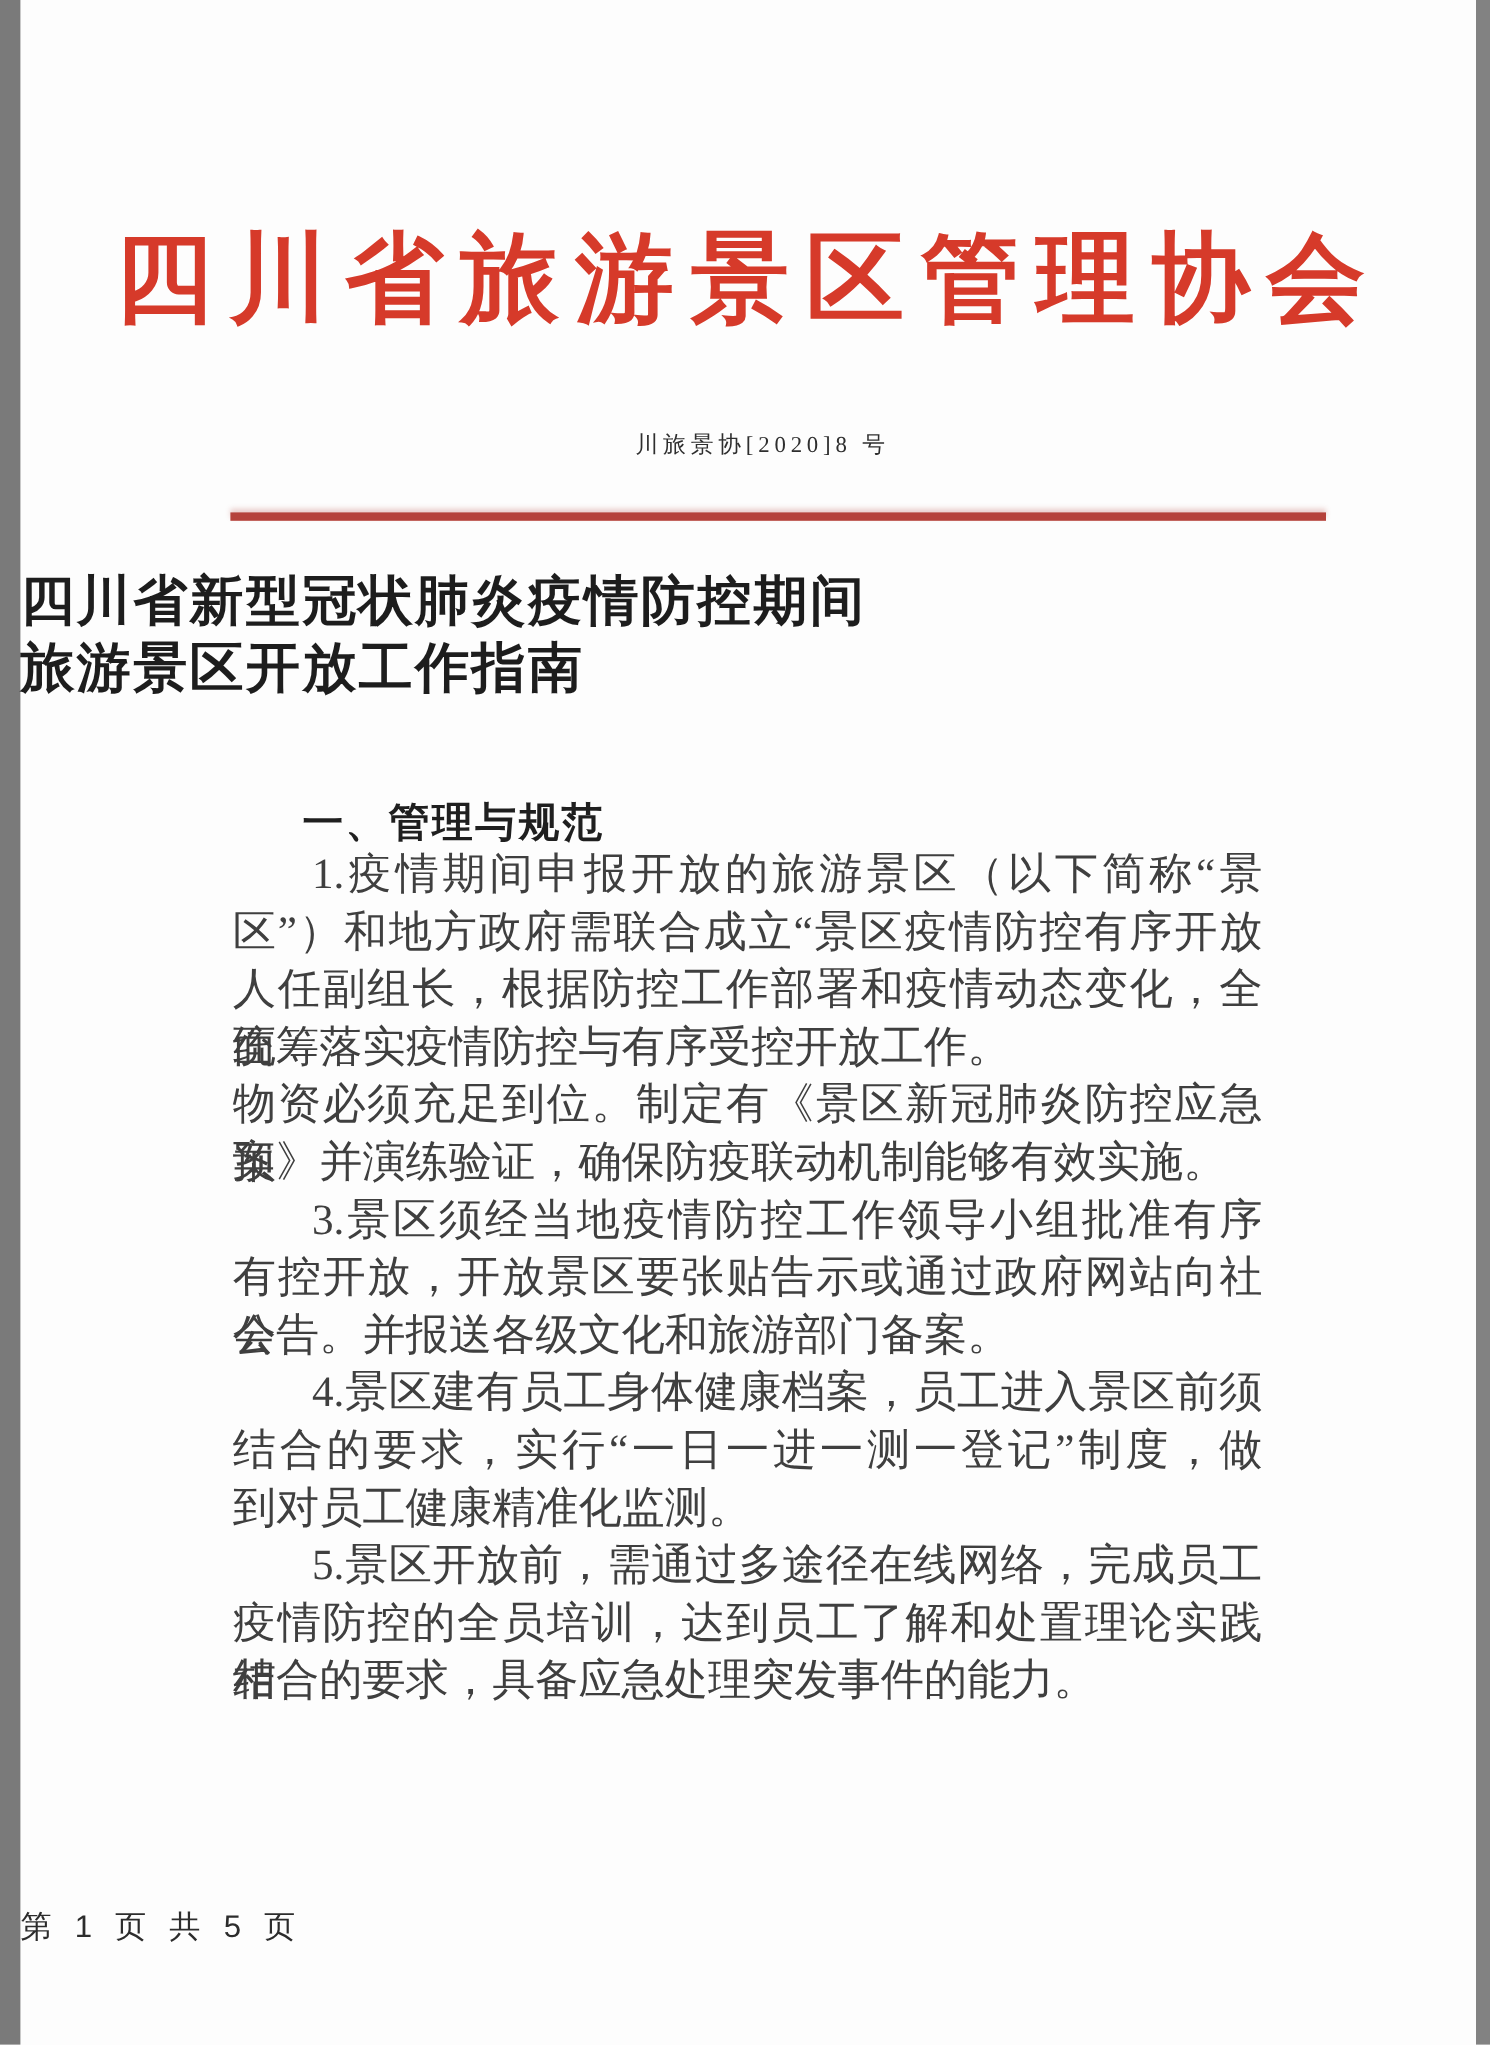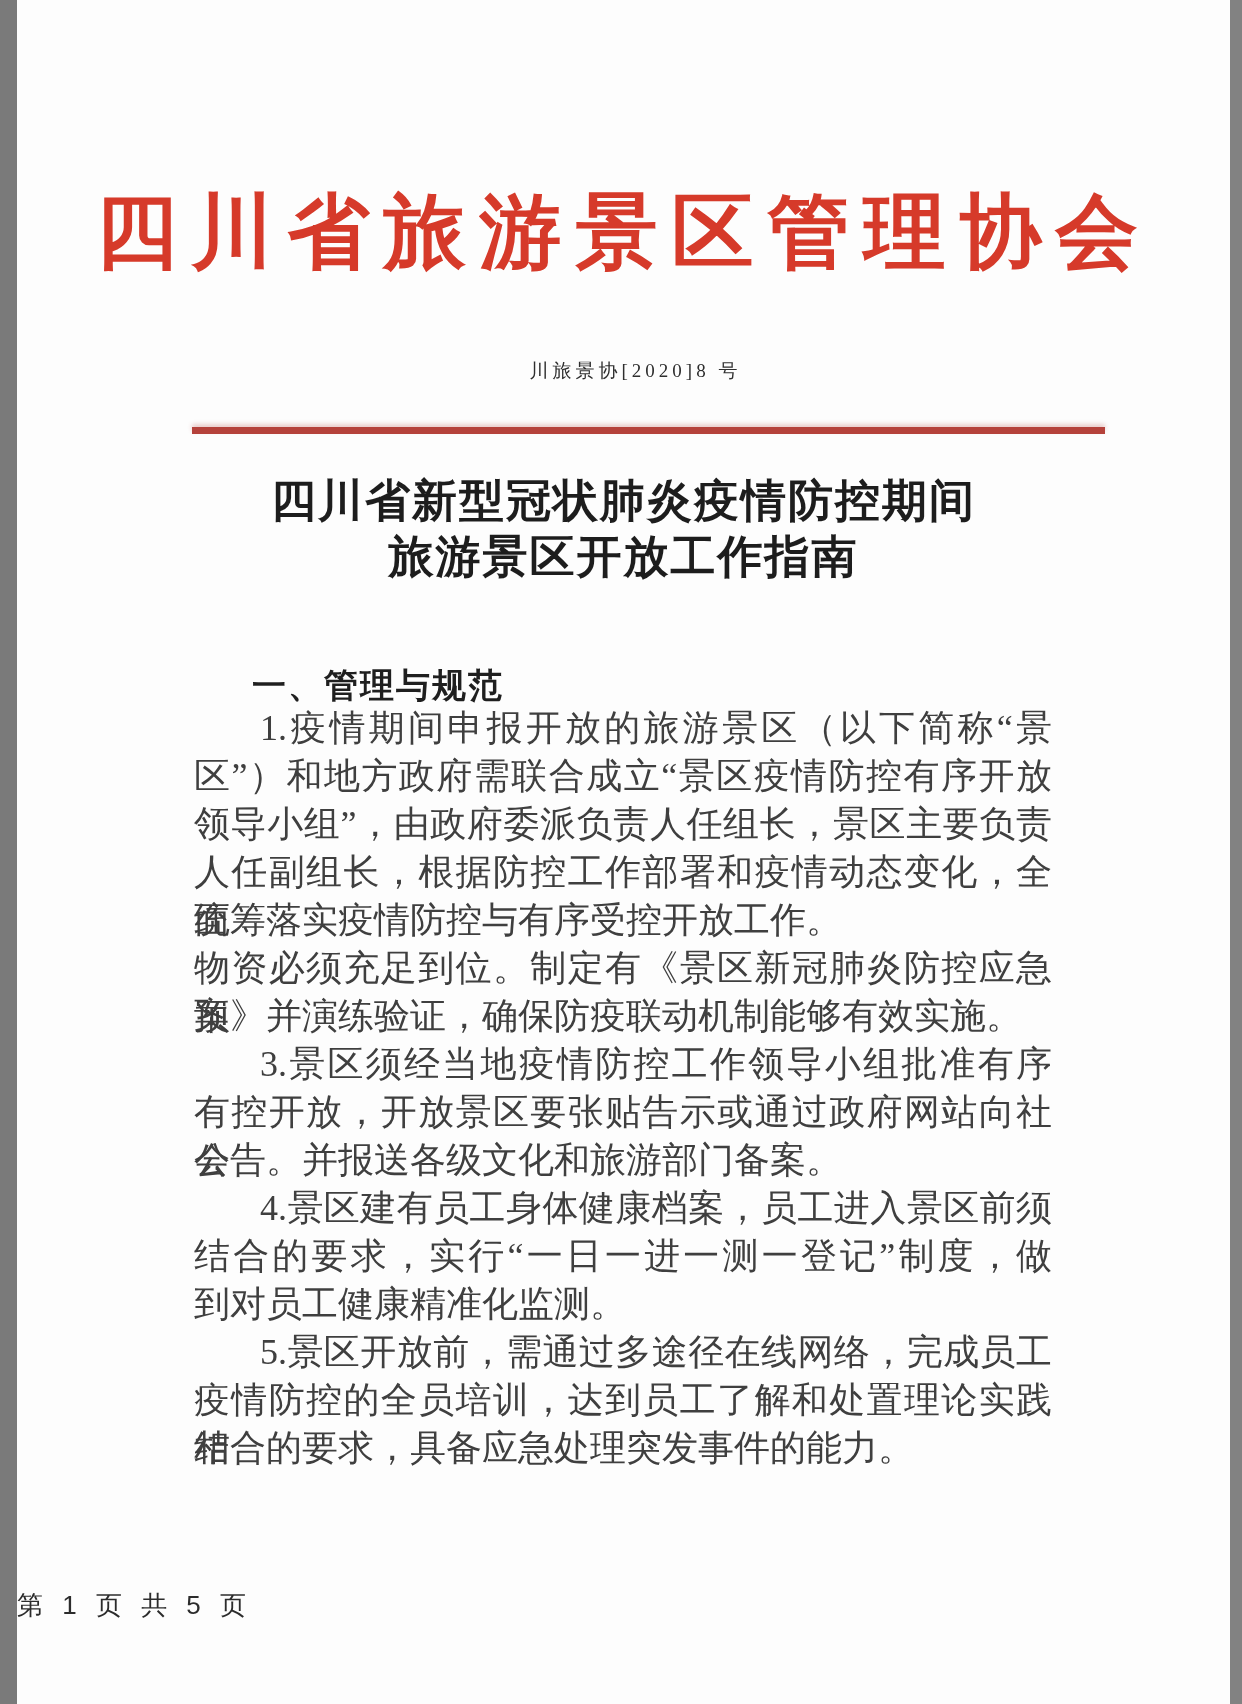--- a/index.html
+++ b/index.html
@@ -39,21 +39,21 @@
   .red-rule {
     position: absolute;
     top: 427px; left: 192px;
     width: 913px; height: 7px;
     background: #b5423b;
     box-shadow: 0 -3px 4px rgba(181, 66, 59, 0.25);
   }
   .doc-title {
     position: absolute;
     top: 473px; left: 17px; width: 1213px;
-    text-align: center;
+    text-align: left;
     font-family: "Liberation Sans", sans-serif;
     font-weight: bold;
     font-size: 45px;
     line-height: 56px;
     color: #1d1d1d;
     letter-spacing: 2px;
   }
   .section-heading {
     position: absolute;
     top: 663px; left: 252px;
@@ -106,21 +106,20 @@
   <div class="doc-title">
     <div>四川省新型冠状肺炎疫情防控期间</div>
     <div>旅游景区开放工作指南</div>
   </div>
 
   <div class="section-heading">一、管理与规范</div>
 
   <div class="body-block">
     <div class="body-line j indent">1.疫情期间申报开放的旅游景区（以下简称“景</div>
     <div class="body-line j">区”）和地方政府需联合成立“景区疫情防控有序开放</div>
-    <div class="body-line j">领导小组”，由政府委派负责人任组长，景区主要负责</div>
     <div class="body-line j">人任副组长，根据防控工作部署和疫情动态变化，全面</div>
     <div class="body-line">统筹落实疫情防控与有序受控开放工作。</div>
     <div class="body-line j">物资必须充足到位。制定有《景区新冠肺炎防控应急预</div>
     <div class="body-line">案》并演练验证，确保防疫联动机制能够有效实施。</div>
     <div class="body-line j indent">3.景区须经当地疫情防控工作领导小组批准有序</div>
     <div class="body-line j">有控开放，开放景区要张贴告示或通过政府网站向社会</div>
     <div class="body-line">公告。并报送各级文化和旅游部门备案。</div>
     <div class="body-line j indent">4.景区建有员工身体健康档案，员工进入景区前须</div>
     <div class="body-line j">结合的要求，实行“一日一进一测一登记”制度，做</div>
     <div class="body-line">到对员工健康精准化监测。</div>

